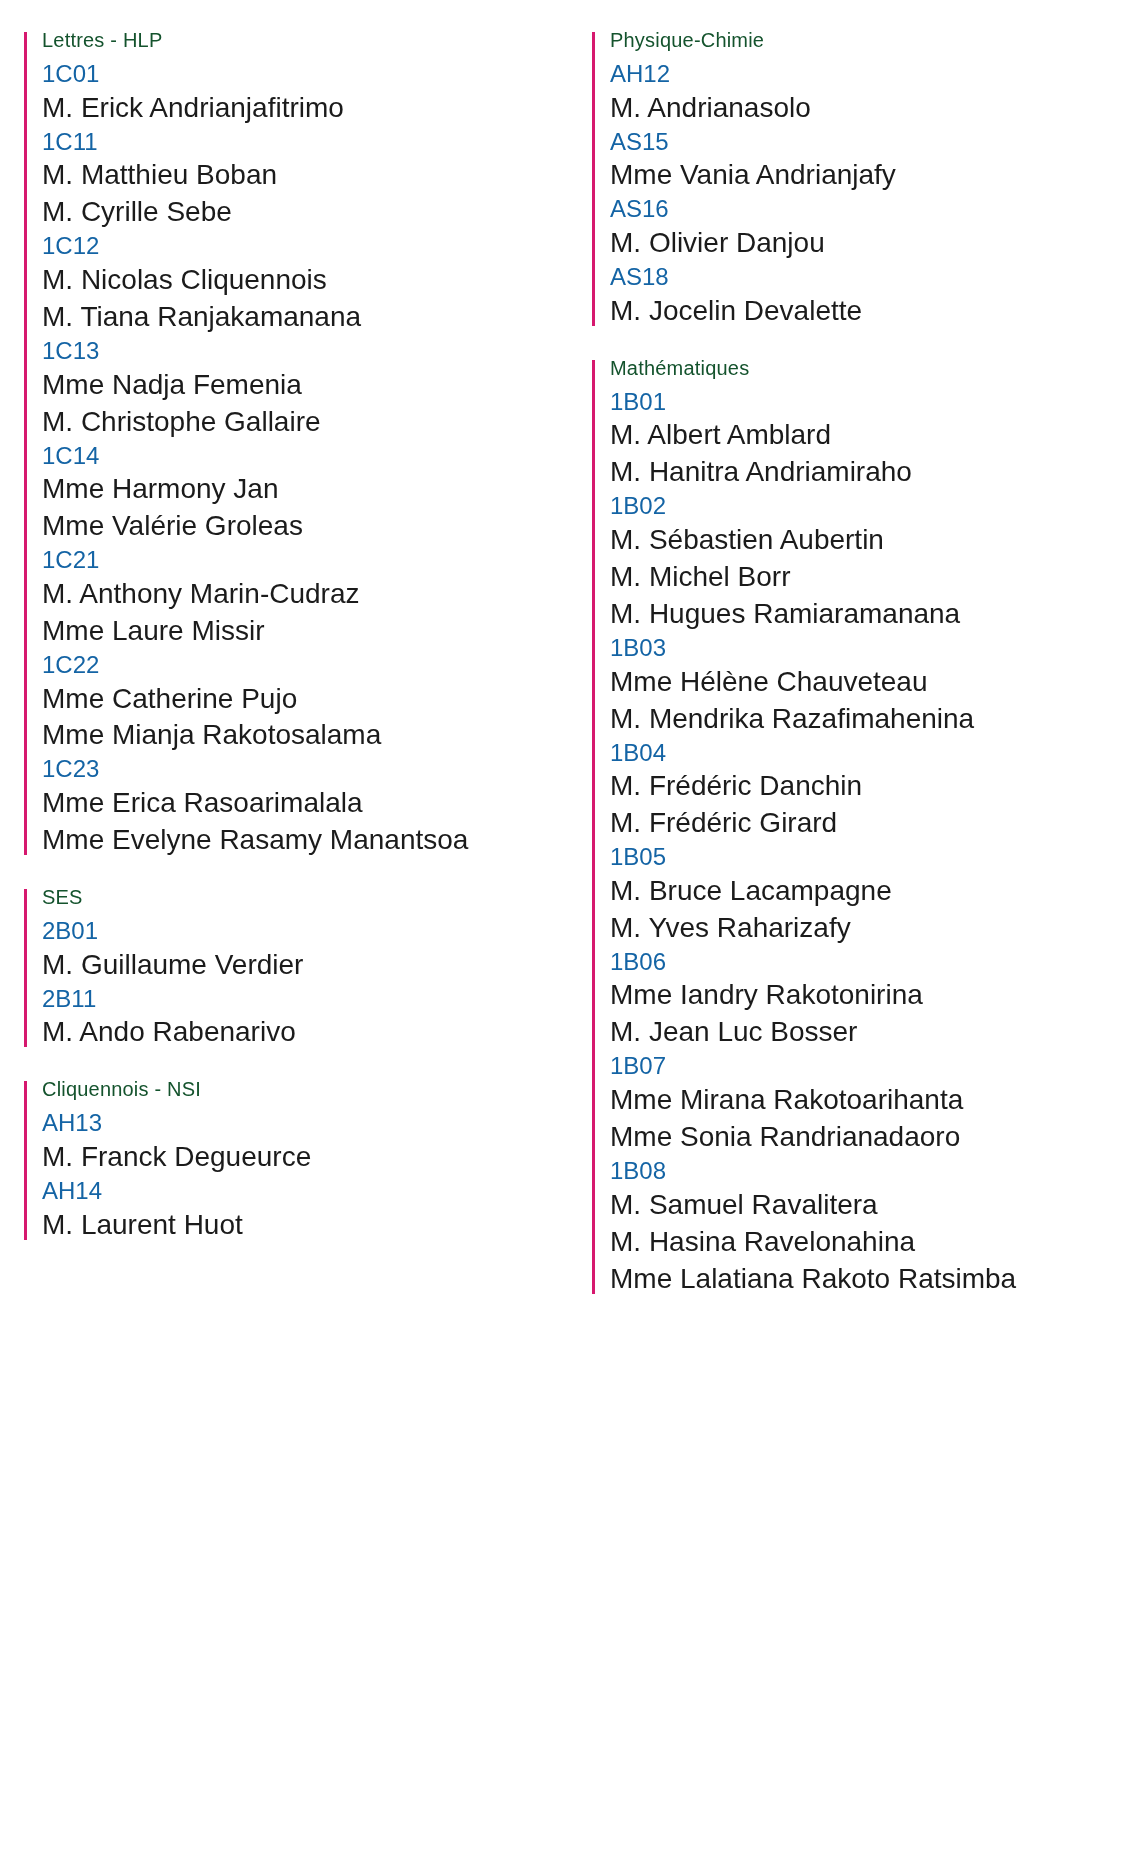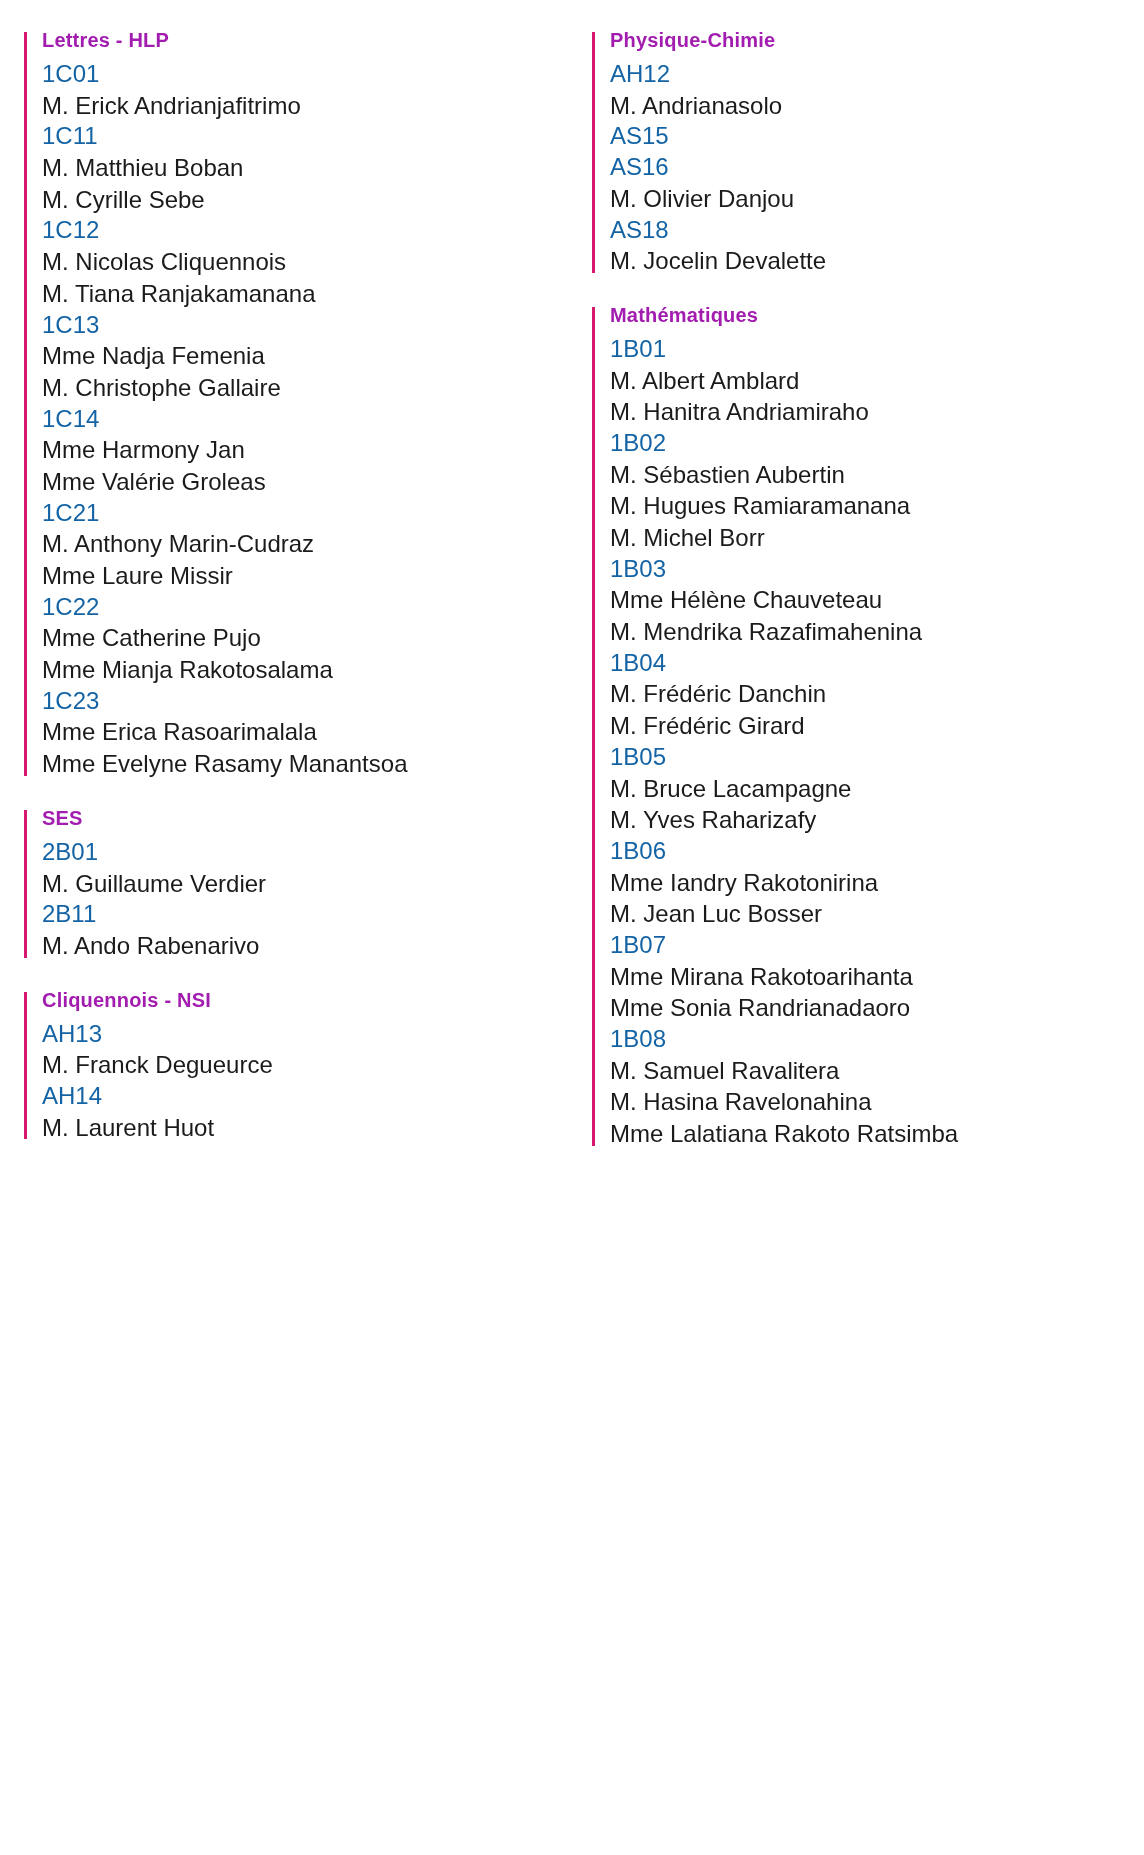--- a/index.html
+++ b/index.html
@@ -34,42 +34,42 @@
   .group::before {
     content: "";
     position: absolute;
     left: 0;
     top: 4px;
     bottom: 4px;
     width: 3px;
     background: #d6186e;
   }
   .group-title {
-    color: #a21caf;
-    font-weight: bold;
+    color: #14532d;
+    font-weight: normal;
     font-size: 20px;
     letter-spacing: 0.2px;
     margin: 0 0 6px 0;
     line-height: 1.25;
   }
   .room {
     margin-top: 0;
   }
   .room:first-of-type {
     margin-top: 2px;
   }
   .room-code {
     color: #1464a5;
     font-size: 24px;
     line-height: 1.28;
     font-weight: 400;
   }
   .person {
     color: #1b1b1b;
-    font-size: 24px;
+    font-size: 28px;
     line-height: 1.32;
     font-weight: 400;
   }
 </style>
 </head>
 <body>
 
 <div class="page">
   <div class="column" id="col-0">
       <div class="group">
@@ -139,42 +139,43 @@
     </div>
   <div class="column" id="col-1">
       <div class="group">
         <div class="group-title">Physique-Chimie</div>
         <div class="room">
           <div class="room-code">AH12</div>
           <div class="person">M. Andrianasolo</div>
         </div>
         <div class="room">
           <div class="room-code">AS15</div>
+          <div class="person">Mme Vania Andrianjafy</div>
         </div>
         <div class="room">
           <div class="room-code">AS16</div>
           <div class="person">M. Olivier Danjou</div>
         </div>
         <div class="room">
           <div class="room-code">AS18</div>
           <div class="person">M. Jocelin Devalette</div>
         </div>
       </div>
       <div class="group">
         <div class="group-title">Mathématiques</div>
         <div class="room">
           <div class="room-code">1B01</div>
           <div class="person">M. Albert Amblard</div>
           <div class="person">M. Hanitra Andriamiraho</div>
         </div>
         <div class="room">
           <div class="room-code">1B02</div>
           <div class="person">M. Sébastien Aubertin</div>
+          <div class="person">M. Michel Borr</div>
           <div class="person">M. Hugues Ramiaramanana</div>
-          <div class="person">M. Michel Borr</div>
         </div>
         <div class="room">
           <div class="room-code">1B03</div>
           <div class="person">Mme Hélène Chauveteau</div>
           <div class="person">M. Mendrika Razafimahenina</div>
         </div>
         <div class="room">
           <div class="room-code">1B04</div>
           <div class="person">M. Frédéric Danchin</div>
           <div class="person">M. Frédéric Girard</div>

